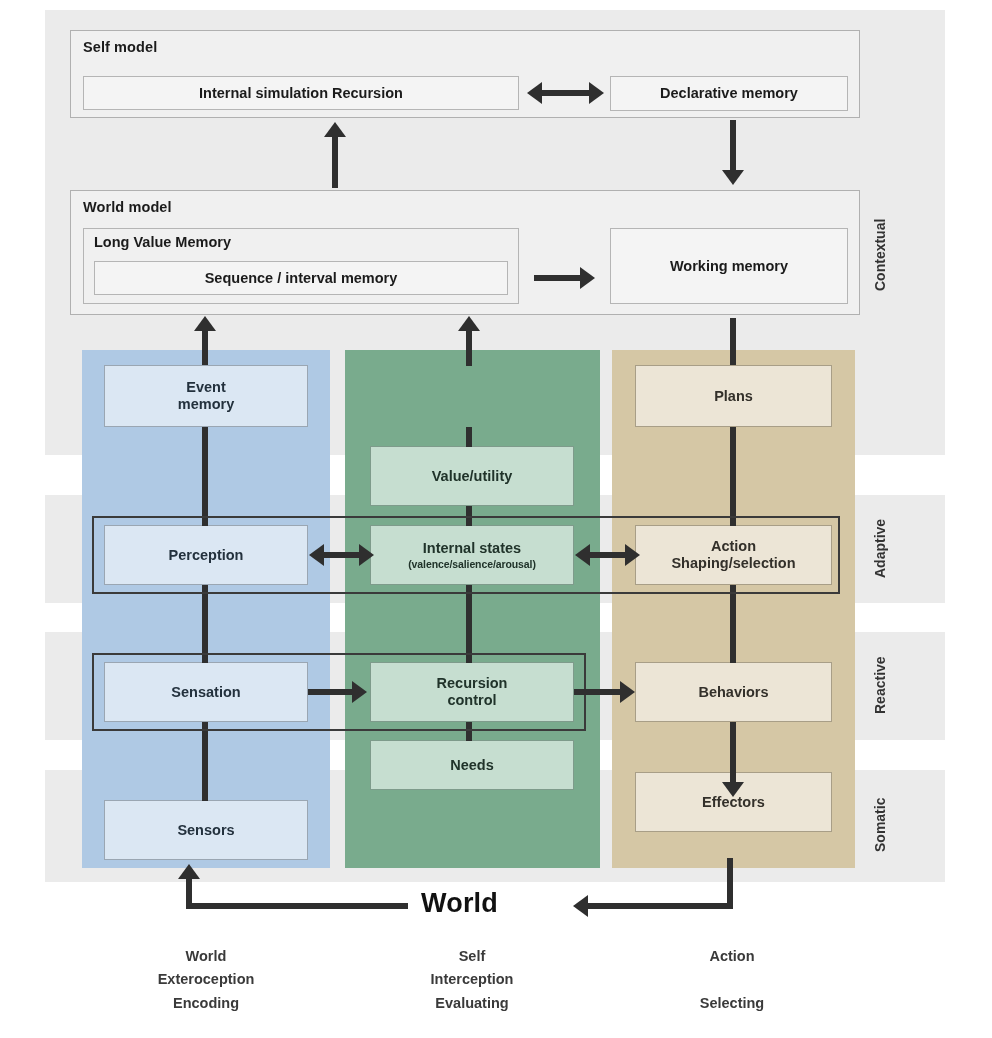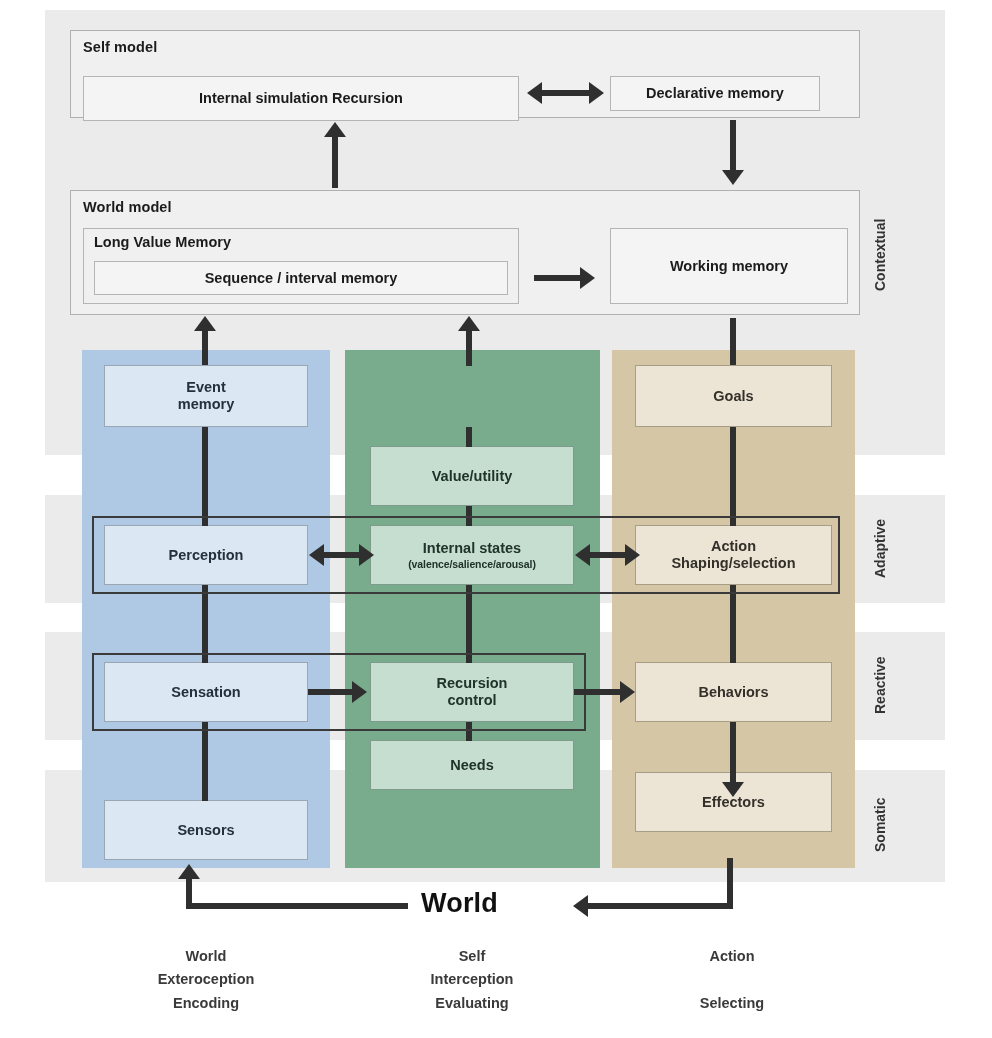--- a/index.html
+++ b/index.html
@@ -85,22 +85,22 @@
   <div class="band" style="left:45px;top:495px;width:900px;height:108px;"></div>
   <div class="band" style="left:45px;top:632px;width:900px;height:108px;"></div>
   <div class="band" style="left:45px;top:770px;width:900px;height:112px;"></div>
 
   <div class="column col-blue" style="left:82px;top:350px;width:248px;height:518px;"></div>
   <div class="column col-green" style="left:345px;top:350px;width:255px;height:518px;"></div>
   <div class="column col-tan" style="left:612px;top:350px;width:243px;height:518px;"></div>
 
   <div class="model-box" style="left:70px;top:30px;width:790px;height:88px;"></div>
   <div class="model-title" style="left:83px;top:39px;">Self model</div>
-  <div class="node node-plain" style="left:83px;top:76px;width:436px;height:45px;">Internal simulation Recursion</div>
-  <div class="node node-plain" style="left:610px;top:76px;width:210px;height:35px;">Declarative memory</div>
+  <div class="node node-plain" style="left:83px;top:76px;width:436px;height:34px;">Internal simulation Recursion</div>
+  <div class="node node-plain" style="left:610px;top:76px;width:238px;height:35px;">Declarative memory</div>
 
   <div class="line-h" style="left:538px;top:90px;width:54px;"></div>
   <div class="ah ah-left" style="left:527px;top:82px;"></div>
   <div class="ah ah-right" style="left:589px;top:82px;"></div>
 
   <div class="line-v" style="left:332px;top:136px;height:52px;"></div>
   <div class="ah ah-up" style="left:324px;top:122px;"></div>
 
   <div class="line-v" style="left:730px;top:120px;height:52px;"></div>
   <div class="ah ah-down" style="left:722px;top:170px;"></div>
@@ -144,21 +144,21 @@
 
   <div class="node node-green" style="left:370px;top:662px;width:204px;height:60px;">Recursion
 control</div>
   <div class="node node-green" style="left:370px;top:740px;width:204px;height:50px;">Needs</div>
 
   <div class="line-v" style="left:466px;top:427px;height:20px;"></div>
   <div class="line-v" style="left:466px;top:506px;height:20px;"></div>
   <div class="line-v" style="left:466px;top:585px;height:78px;"></div>
   <div class="line-v" style="left:466px;top:722px;height:19px;"></div>
 
-  <div class="node node-tan" style="left:635px;top:365px;width:197px;height:62px;">Goals</div>
+  <div class="node node-tan" style="left:635px;top:365px;width:197px;height:62px;">Plans</div>
   <div class="node node-tan" style="left:635px;top:525px;width:197px;height:60px;">Action
 Shaping/selection</div>
   <div class="node node-tan" style="left:635px;top:662px;width:197px;height:60px;">Behaviors</div>
   <div class="node node-tan" style="left:635px;top:772px;width:197px;height:60px;">Effectors</div>
 
   <div class="line-v" style="left:730px;top:427px;height:99px;"></div>
   <div class="line-v" style="left:730px;top:585px;height:78px;"></div>
   <div class="line-v" style="left:730px;top:722px;height:62px;"></div>
   <div class="ah ah-down" style="left:722px;top:782px;"></div>
 

